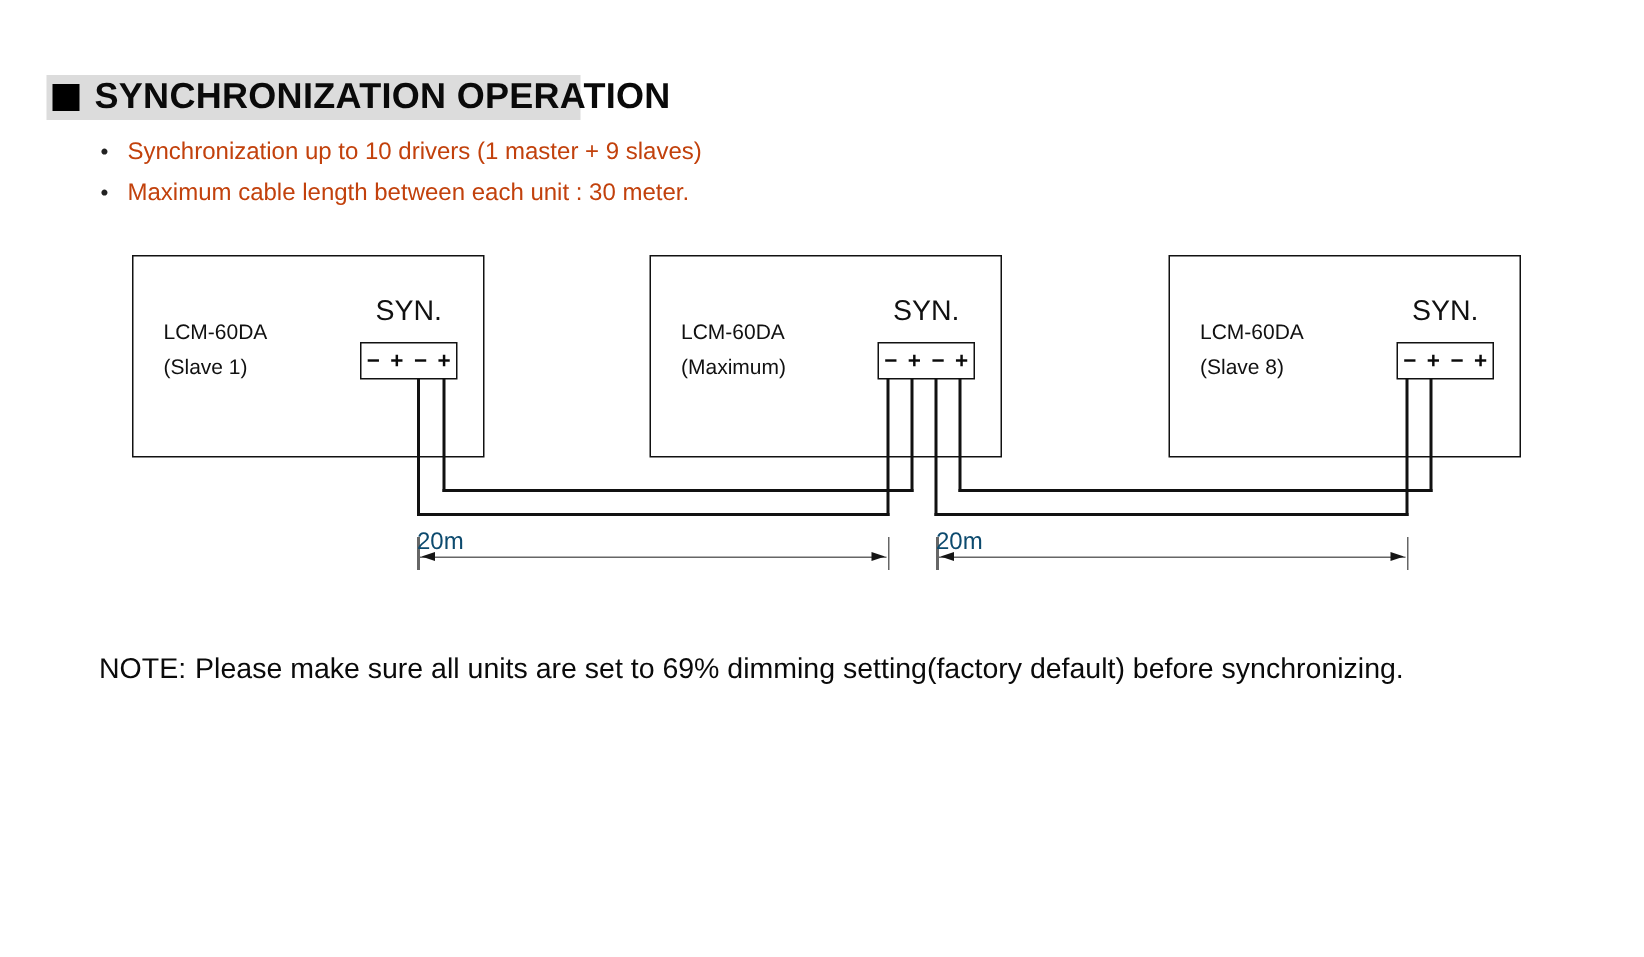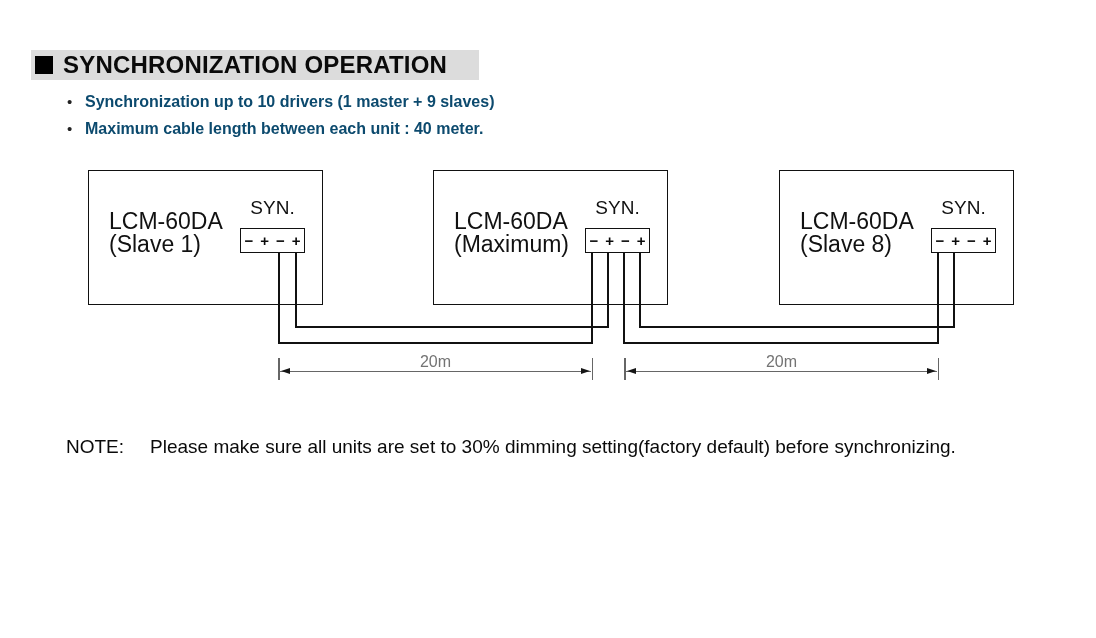--- a/index.html
+++ b/index.html
@@ -1,36 +1,36 @@
 <!DOCTYPE html>
 <html><head>
 <meta charset="utf-8">
 <style>
   * { margin:0; padding:0; box-sizing:border-box; }
   html,body { background:#ffffff; }
   body { font-family:"Liberation Sans", sans-serif; color:#111; }
   .canvas { position:relative; width:1096px; height:638px; background:#fff; overflow:hidden; }
 
   
-  .header-band { position:absolute; left:31px; top:50px; height:30px; width:448px;
+  .header-band { position:absolute; left:31px; top:50px; height:30px; width:356px;
                  background:#dcdcdc; display:flex; align-items:center; padding-left:4px; }
   .header-square { width:18px; height:18px; background:#000; flex:0 0 auto; }
   .header-title { font-size:24px; font-weight:bold; letter-spacing:0.2px; margin-left:10px;
                   white-space:nowrap; color:#0a0a0a; }
 
   
   .bullets { position:absolute; left:67px; top:88px; }
   .bullet-row { display:flex; align-items:flex-start; height:27px; line-height:27px; }
   .bullet-dot { font-size:15px; width:18px; color:#222; }
-  .bullet-text { font-size:16px; color:#0c4a6e; white-space:nowrap;font-weight:bold; }
+  .bullet-text { font-size:16px; color:#c2410c; white-space:nowrap; }
 
   
   .unit { position:absolute; top:170px; width:235px; height:135px; border:1.5px solid #111; background:#fff; }
   .unit-1 { left:88px; } .unit-2 { left:433px; } .unit-3 { left:779px; }
-  .unit-label { position:absolute; left:20px; top:39px; font-size:23px; line-height:23px; white-space:nowrap; }
+  .unit-label { position:absolute; left:20px; top:39px; font-size:14px; line-height:23px; white-space:nowrap; }
   .syn-label { position:absolute; left:146px; width:75px; top:26px; text-align:center;
                font-size:19px; line-height:22px; }
   .terminal-strip { position:absolute; left:151px; top:57px; width:65px; height:25px;
                     border:1.5px solid #111; background:#fff;
                     display:grid; grid-template-columns:repeat(4,1fr); align-items:center; }
   .terminal-sign { text-align:center; font-size:15px; font-weight:700; line-height:22px; color:#0a0a0a; }
 
   
   .wire { position:absolute; background:#111; }
 
@@ -39,44 +39,44 @@
   .dim-1 { left:278px; width:315px; }
   .dim-2 { left:624px; width:315px; }
   .dim-tick { position:absolute; top:1px; width:1.5px; height:22px; background:#666; }
   .dim-tick.left { left:0; } .dim-tick.right { right:0; }
   .dim-line { position:absolute; top:14px; left:2px; right:2px; height:1.2px; background:#666; }
   .dim-arrow { position:absolute; top:11px; width:0; height:0;
                border-top:3.5px solid transparent; border-bottom:3.5px solid transparent; }
   .dim-arrow.left  { left:3px;  border-right:9px solid #161616; }
   .dim-arrow.right { right:3px; border-left:9px solid #161616; }
   .dim-label { position:absolute; left:0; right:0; top:-4px; height:17px;
-               text-align:center; font-size:16px; line-height:17px; color:#737373; }
+               font-size:16px; line-height:17px; color:#0c4a6e; }
 
   
   .note { position:absolute; left:66px; top:436px; font-size:19px; white-space:nowrap; color:#0a0a0a; }
-  .note-prefix { margin-right:26px; }
+  .note-prefix { margin-right:6px; }
 </style>
 </head>
 <body>
 
 <div class="canvas">
 
   <div class="header-band">
     <span class="header-square"></span>
     <span class="header-title">SYNCHRONIZATION OPERATION</span>
   </div>
 
   <div class="bullets">
     <div class="bullet-row">
       <span class="bullet-dot">•</span>
       <span class="bullet-text">Synchronization up to 10 drivers (1 master + 9 slaves)</span>
     </div>
     <div class="bullet-row">
       <span class="bullet-dot">•</span>
-      <span class="bullet-text">Maximum cable length between each unit : 40 meter.</span>
+      <span class="bullet-text">Maximum cable length between each unit : 30 meter.</span>
     </div>
   </div>
 
   <div class="unit unit-1">
     <div class="unit-label">
       <div>LCM-60DA</div>
       <div>(Slave 1)</div>
     </div>
     <div class="syn-label">SYN.</div>
     <div class="terminal-strip">
@@ -147,16 +147,16 @@
   <div class="dim dim-2">
     <span class="dim-tick left"></span>
     <span class="dim-tick right"></span>
     <span class="dim-line"></span>
     <span class="dim-arrow left"></span>
     <span class="dim-arrow right"></span>
     <span class="dim-label">20m</span>
   </div>
 
   <div class="note">
-    <span class="note-prefix">NOTE:</span><span>Please make sure all units are set to 30% dimming setting(factory default) before synchronizing.</span>
+    <span class="note-prefix">NOTE:</span><span>Please make sure all units are set to 69% dimming setting(factory default) before synchronizing.</span>
   </div>
 
 </div>
 
 </body></html>

